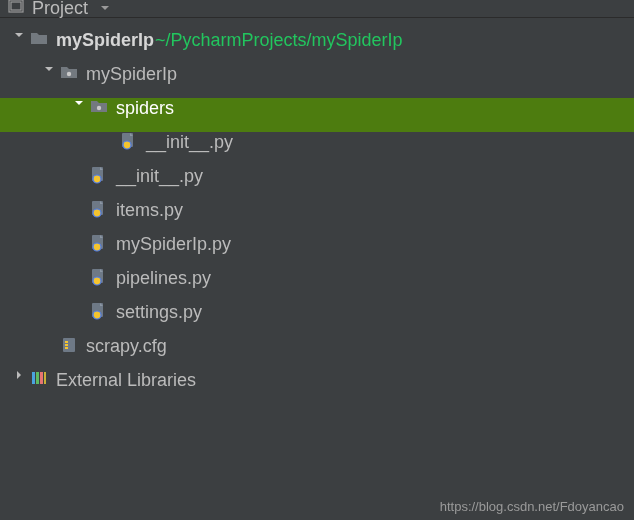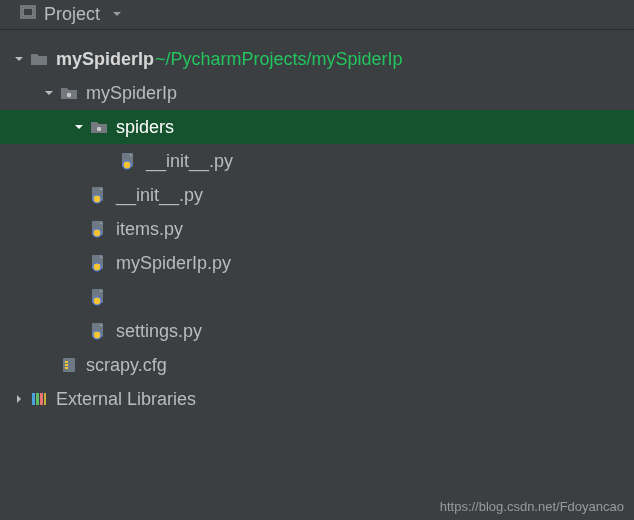--- a/index.html
+++ b/index.html
@@ -7,42 +7,42 @@
     width: 634px;
     height: 520px;
     background: #3c3f41;
     font-family: "Segoe UI", Arial, sans-serif;
     font-size: 18px;
     color: #bbbbbb;
     overflow: hidden;
     position: relative;
   }
   .toolbar {
-    height: 30px;
+    height: 18px;
     background: #3c3f41;
     border-bottom: 1px solid #2b2b2b;
     display: flex;
     align-items: center;
-    padding-left: 20px;
+    padding-left: 8px;
   }
   .toolbar .proj-icon { margin-right: 8px; }
   .toolbar .title { color: #bbbbbb; font-weight: 400; }
   .toolbar .dropdown { margin-left: 12px; color: #9a9a9a; font-size: 12px; }
   .tree {
     padding-top: 12px;
   }
   .row {
     display: flex;
-    align-items: center;
+    align-items: flex-start;
     height: 34px;
     white-space: nowrap;
     cursor: pointer;
   }
   .row.selected {
-    background: #14532d;
+    background: #4d7c0f;
     color: #ffffff;
   }
   .indent { display: inline-block; }
   .arrow {
     width: 18px;
     display: inline-flex;
     justify-content: center;
     align-items: center;
     color: #bbbbbb;
     font-size: 12px;
@@ -189,20 +189,21 @@
   <div class="row">
     <span class="indent" style="width:88px"></span>
     <span class="icon">
       <svg width="18" height="18" viewBox="0 0 18 18">
           <rect x="2" y="1" width="11" height="14" rx="1" fill="#6e7986"></rect>
           <path d="M10 1 L13 4 L10 4 Z" fill="#8b96a3"></path>
           <circle cx="7" cy="13" r="4" fill="#f4c430"></circle>
           <circle cx="7" cy="13" r="4" fill="none" stroke="#4b7bec" stroke-width="1.2"></circle>
         </svg>
     </span>
+    <span>pipelines.py</span>
   </div>
 
   <div class="row">
     <span class="indent" style="width:88px"></span>
     <span class="icon">
       <svg width="18" height="18" viewBox="0 0 18 18">
           <rect x="2" y="1" width="11" height="14" rx="1" fill="#6e7986"></rect>
           <path d="M10 1 L13 4 L10 4 Z" fill="#8b96a3"></path>
           <circle cx="7" cy="13" r="4" fill="#f4c430"></circle>
           <circle cx="7" cy="13" r="4" fill="none" stroke="#4b7bec" stroke-width="1.2"></circle>

